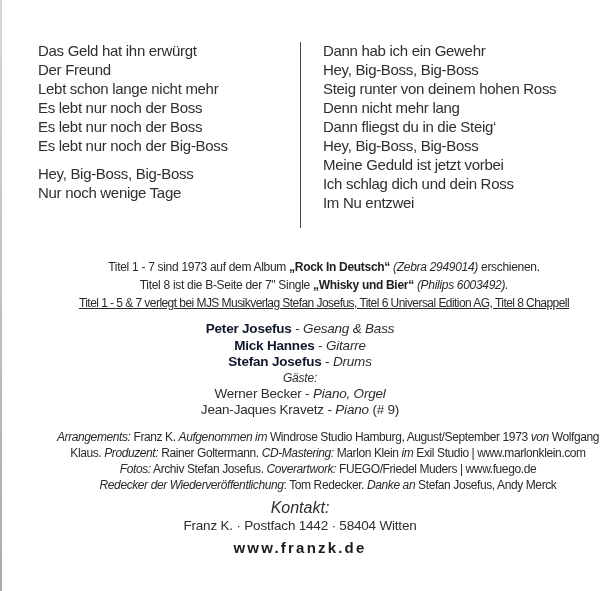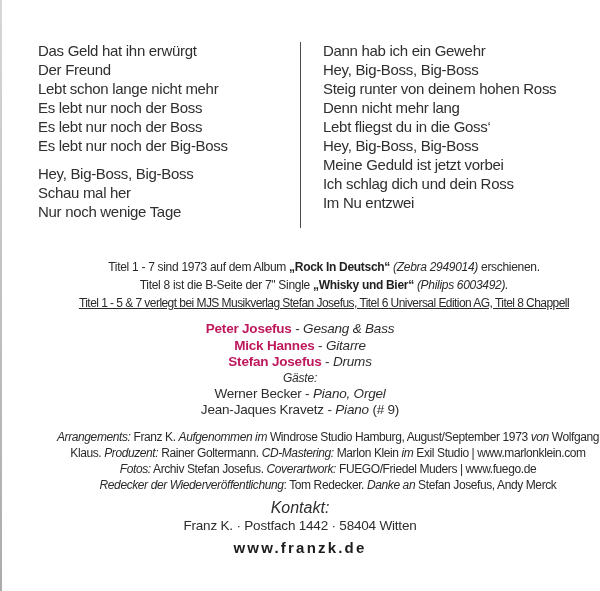--- a/index.html
+++ b/index.html
@@ -53,21 +53,21 @@
   
   .credits {
     position: absolute;
     top: 321px; left: 0;
     width: 600px;
     text-align: center;
     font-size: 13.5px;
     letter-spacing: -0.2px;
   }
   .credits p { margin: 0; line-height: 16.5px; white-space: nowrap; }
-  .credits b { font-weight: bold; color: #be185d; }
+  .credits b { font-weight: bold; color: #0f172a; }
   .guests-label-line { font-size: 12px; line-height: 15px !important; }
   
   .production {
     position: absolute;
     top: 429px; left: 0;
     width: 600px;
     text-align: center;
     font-size: 12px;
     letter-spacing: -0.4px;
     color: #2a2a2a;
@@ -101,32 +101,31 @@
   <div class="edge-left"></div>
 
   <div class="lyrics-left">
     <div class="lyric-line">Das Geld hat ihn erwürgt</div>
     <div class="lyric-line">Der Freund</div>
     <div class="lyric-line">Lebt schon lange nicht mehr</div>
     <div class="lyric-line">Es lebt nur noch der Boss</div>
     <div class="lyric-line">Es lebt nur noch der Boss</div>
     <div class="lyric-line">Es lebt nur noch der Big-Boss</div>
     <div class="lyric-line stanza-gap">Hey, Big-Boss, Big-Boss</div>
-    <div class="lyric-line">Schau mal her</div>
     <div class="lyric-line">Nur noch wenige Tage</div>
   </div>
 
   <div class="divider"></div>
 
   <div class="lyrics-right">
     <div class="lyric-line">Dann hab ich ein Gewehr</div>
     <div class="lyric-line">Hey, Big-Boss, Big-Boss</div>
     <div class="lyric-line">Steig runter von deinem hohen Ross</div>
     <div class="lyric-line">Denn nicht mehr lang</div>
-    <div class="lyric-line">Lebt fliegst du in die Goss‘</div>
+    <div class="lyric-line">Dann fliegst du in die Steig‘</div>
     <div class="lyric-line">Hey, Big-Boss, Big-Boss</div>
     <div class="lyric-line">Meine Geduld ist jetzt vorbei</div>
     <div class="lyric-line">Ich schlag dich und dein Ross</div>
     <div class="lyric-line">Im Nu entzwei</div>
   </div>
 
   <div class="release">
     <p><span>Titel 1 - 7  sind 1973 auf dem Album </span><b>„Rock In Deutsch“</b><i> (Zebra 2949014)</i><span> erschienen.</span></p>
     <p><span>Titel 8 ist die B-Seite der 7" Single </span><b>„Whisky und Bier“</b><i> (Philips 6003492).</i></p>
     <p class="tight">Titel 1 - 5 &amp; 7 verlegt bei MJS Musikverlag Stefan Josefus, Titel 6 Universal Edition AG, Titel 8 Chappell</p>

